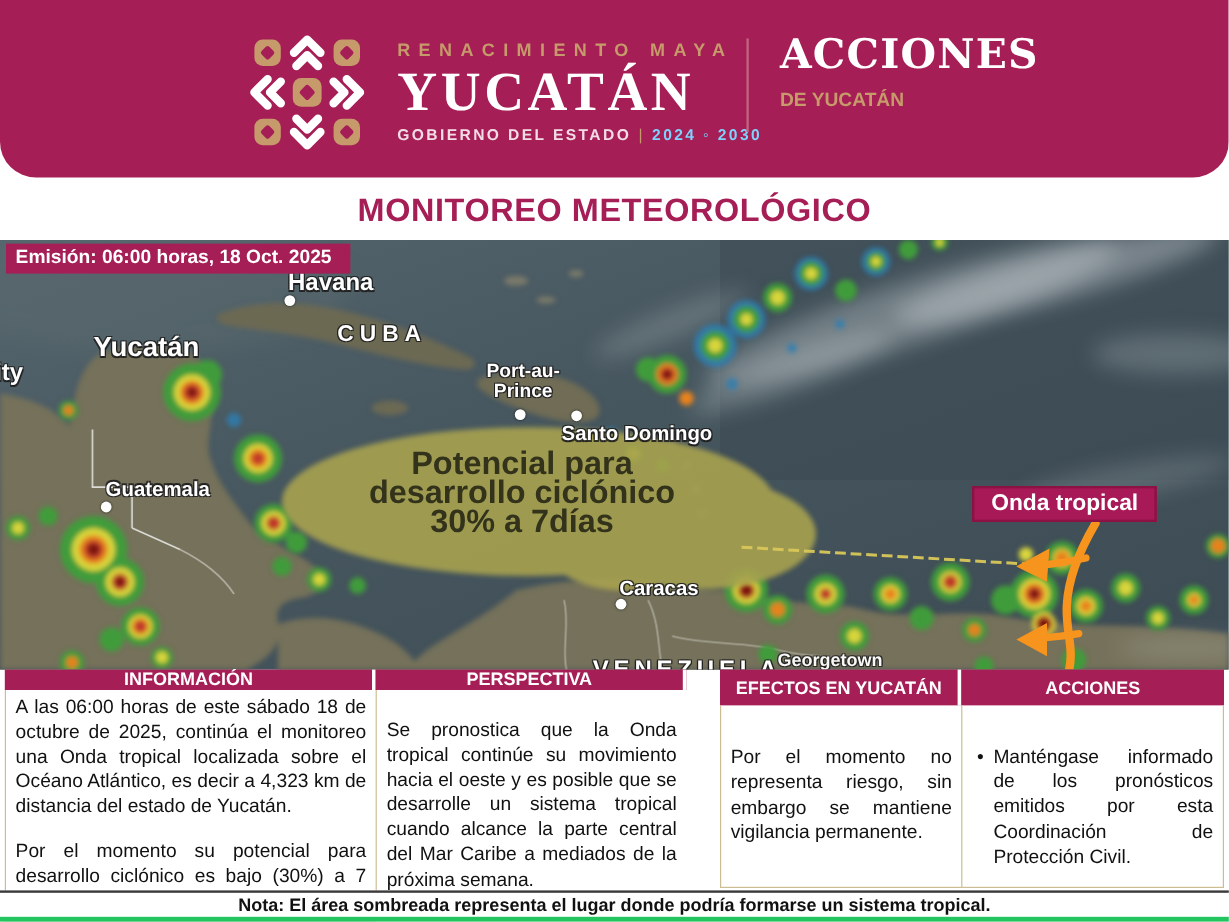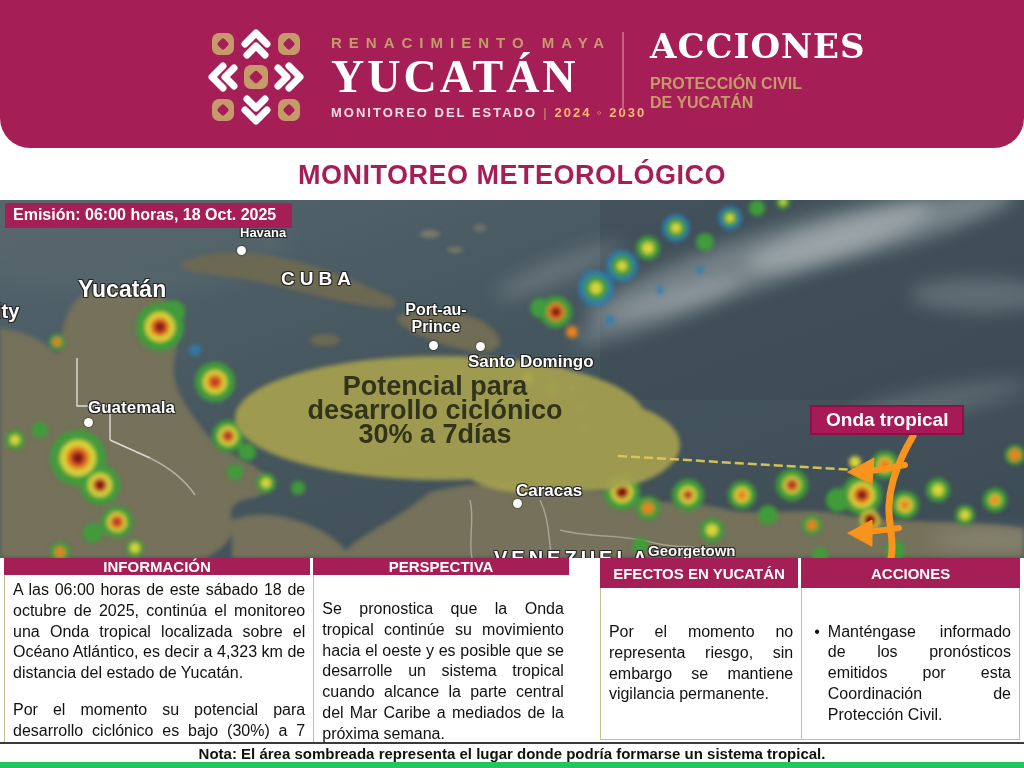--- a/index.html
+++ b/index.html
@@ -10,42 +10,42 @@
   .banner { position:absolute; left:0; top:0; width:1024px; height:148px;
     background:#A61E56; border-radius:0 0 30px 30px; }
   .brand { position:absolute; left:205px; top:26px; display:flex; align-items:center; }
   .brand-logo { width:102px; height:102px; }
   .brand-text { margin-left:24px; }
   .brand-small { color:#C69A6B; font-weight:bold; font-size:15px; letter-spacing:7px; }
   .brand-large { color:#fff; font-family:"Liberation Serif", serif; font-weight:bold;
     font-size:46px; letter-spacing:3px; line-height:1.05; margin-top:2px; }
   .brand-sub { margin-top:4px; font-size:13px; font-weight:bold; letter-spacing:2px; color:#f2dce6; }
   .brand-sub .sep { color:#C69A6B; font-weight:normal; padding:0 6px; }
-  .brand-sub .years { color:#fdba74; }
+  .brand-sub .years { color:#7dd3fc; }
   .banner-divider { position:absolute; left:622px; top:32px; width:2px; height:78px; background:#c2627f; }
   .agency { position:absolute; left:650px; top:26px; }
   .agency-name { color:#fff; font-family:"DejaVu Serif", serif; font-weight:bold; font-size:34px; letter-spacing:1px; }
   .agency-sub { margin-top:8px; color:#C69A6B; font-weight:bold; font-size:16px; line-height:1.2; }
 
   
   .title { position:absolute; left:0; top:152px; width:1024px; height:46px;
     display:flex; align-items:center; justify-content:center;
     color:#A61E56; font-weight:800; font-size:27px; letter-spacing:.5px; }
 
   
   .map { position:absolute; left:0; top:200px; width:1024px; height:358px; overflow:hidden; background:#46565E; }
   .map svg.base { position:absolute; left:0; top:0; }
   .emission { position:absolute; left:5px; top:3px; background:#A61E56; color:#fff;
     font-weight:bold; font-size:16px; padding:3px 16px 4px 8px; }
   .maplabel { position:absolute; color:#fff; font-weight:bold;
     text-shadow:-1px -1px 0 rgba(30,30,30,.85), 1px -1px 0 rgba(30,30,30,.85),
                 -1px 1px 0 rgba(30,30,30,.85), 1px 1px 0 rgba(30,30,30,.85); white-space:nowrap; }
   .lab-city-partial { left:-4px; top:100px; font-size:20px; }
   .lab-yucatan { left:78px; top:76px; font-size:23px; }
-  .lab-havana { left:240px; top:25px; font-size:13px; }
+  .lab-havana { left:240px; top:25px; font-size:20px; }
   .lab-cuba { left:281px; top:68px; font-size:19px; letter-spacing:5px;text-align:right; }
   .lab-pap { left:388px; top:101px; font-size:16px; line-height:17px; width:96px; text-align:center; white-space:normal; }
   .lab-sd { left:468px; top:152px; font-size:17px; }
   .lab-guatemala { left:88px; top:198px; font-size:17px; }
   .lab-caracas { left:516px; top:281px; font-size:17px; }
   .lab-venezuela { left:494px; top:347px; font-size:20px; letter-spacing:4px; }
   .lab-georgetown { left:648px; top:342px; font-size:15px; opacity:.95; }
   .citydot { position:absolute; width:9px; height:9px; border-radius:50%; background:#fff;
     box-shadow:0 0 2px rgba(0,0,0,.8); }
   .potential-label { position:absolute; left:280px; top:174px; width:310px; text-align:center;
@@ -65,21 +65,21 @@
   .col-3 .col-b { border-right:1.5px solid #cdbd92; }
   .col-b p + p { margin-top:16px; }
   .col-1 .col-b { padding-top:24px; }
   .col-2 .col-b { display:flex; flex-direction:column; justify-content:center; }
   .col-3 .col-b { display:flex; flex-direction:column; justify-content:center; }
   .bullet-item { display:flex;margin-top:20px; }
   .bullet-item::before { content:"•"; margin:0 8px 0 4px; }
 
   
   .note { position:absolute; left:0; top:742px; width:1024px; height:26px; background:#fff;
-    border-top:2px solid #3a3a3a; border-bottom:6px solid #22c55e;
+    border-top:2px solid #3a3a3a; border-bottom:4px solid #22c55e;
     display:flex; align-items:center; justify-content:center;
     font-weight:bold; font-size:15px; color:#111; }
 </style>
 </head>
 <body>
 
 <div class="page">
 
   <div class="banner">
     <div class="brand">
@@ -106,29 +106,28 @@
           <path d="M18,40 L7,51 L18,62"></path> 
             <path d="M29,42 L20,51 L29,60"></path>
           <path d="M84,40 L95,51 L84,62"></path> 
             <path d="M73,42 L82,51 L73,60"></path>
         </g>
       </svg>
       <div class="brand-text">
         <div class="brand-small">RENACIMIENTO MAYA</div>
         <div class="brand-large">YUCATÁN</div>
         <div class="brand-sub">
-          <span>MONITOREO DEL ESTADO</span><span class="sep">|</span><span class="years">2024 ◦ 2030</span>
+          <span>GOBIERNO DEL ESTADO</span><span class="sep">|</span><span class="years">2024 ◦ 2030</span>
         </div>
       </div>
     </div>
     <div class="banner-divider"></div>
     <div class="agency">
       <div class="agency-name">ACCIONES</div>
       <div class="agency-sub">
-        <div>PROTECCIÓN CIVIL</div>
         <div>DE YUCATÁN</div>
       </div>
     </div>
   </div>
 
   <div class="title">MONITOREO METEOROLÓGICO</div>
 
   <div class="map">
     <svg class="base" width="1024" height="358" viewBox="0 0 1024 358">
       <defs>

